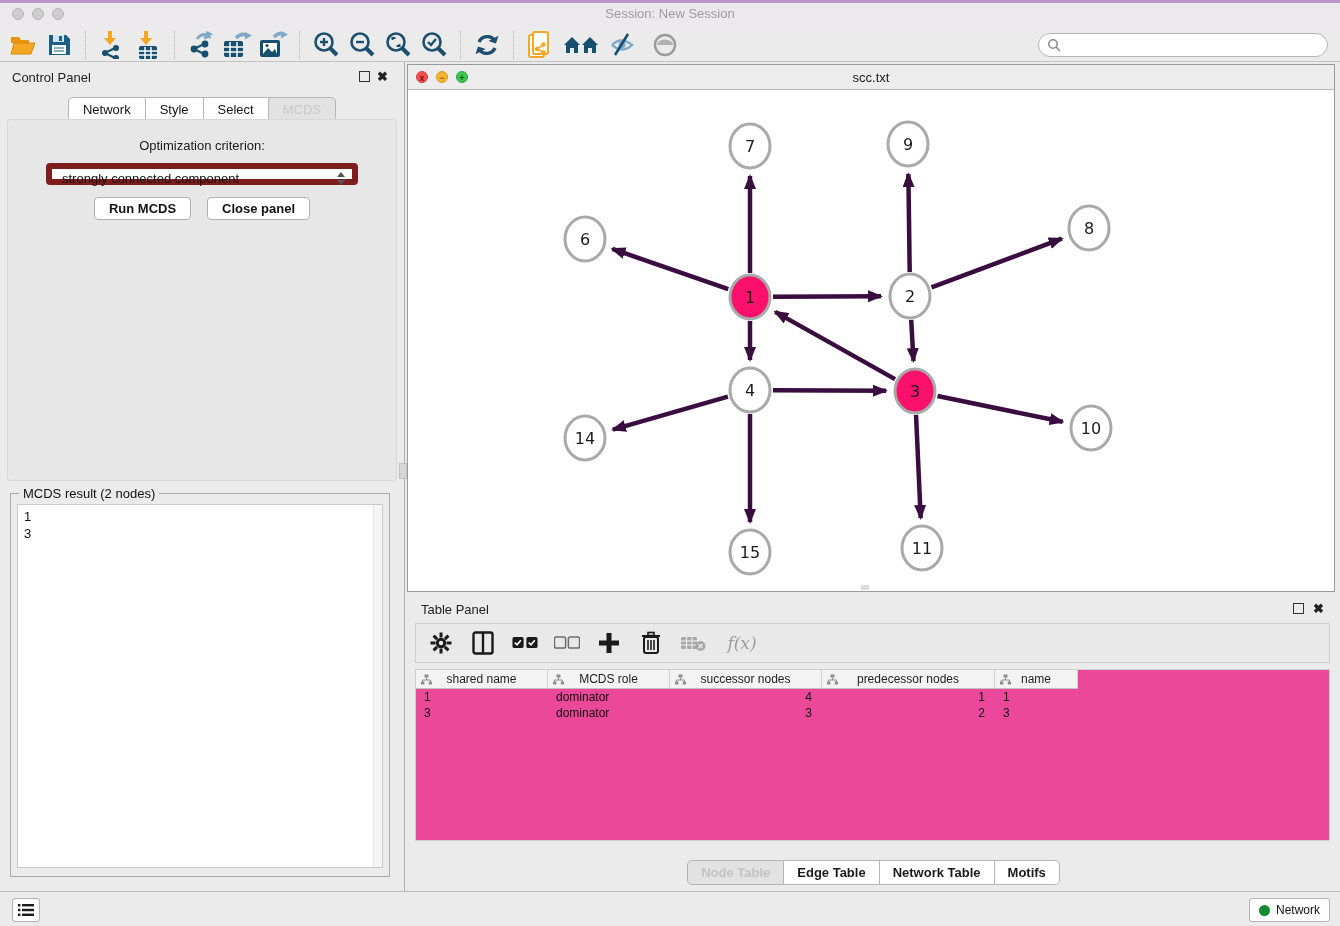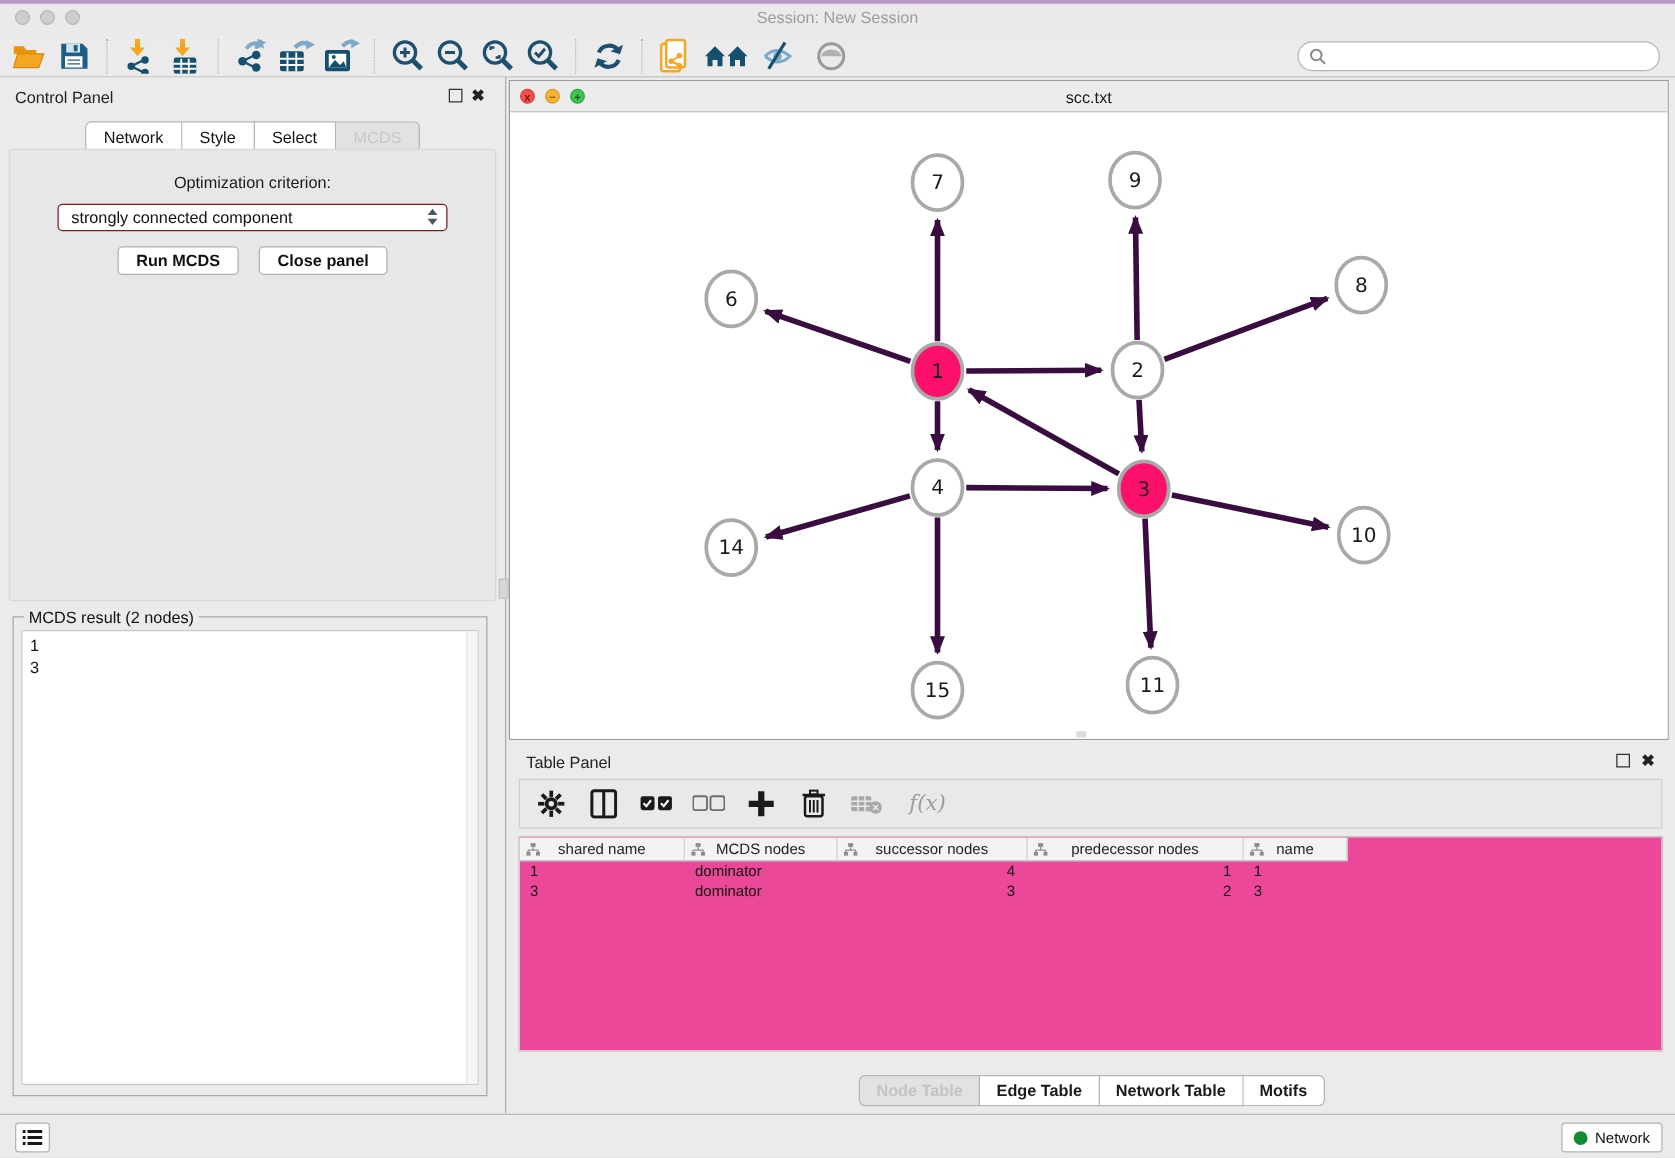--- a/index.html
+++ b/index.html
@@ -40,21 +40,21 @@
   .cp-tab:first-child { border-left:1px solid #b5b5b5; border-radius:5px 0 0 5px; }
   .cp-tab:last-child { border-radius:0 5px 5px 0; }
   .cp-tab.selected { background:#e2e2e2; color:#c8c8c8; }
   .cp-content {
     position:absolute; left:7px; top:57px; width:390px; height:362px;
     background:#e7e7e7; border:1px solid #d8d8d8; border-radius:3px;
   }
   .opt-label { margin-top:18px; text-align:center; font-size:13px; color:#1a1a1a; }
   .dropdown {
     position:relative; margin:10px auto 0 auto; width:312px; height:22px;
-    background:#fff; border:1px solid #7f1d1d; border-radius:4px;
+    background:#fff; border:6px solid #7f1d1d; border-radius:4px;
     font-size:13px; color:#111; line-height:20px; padding-left:10px;
   }
   .dd-stepper { position:absolute; right:6px; top:3px; width:9px; height:16px; }
   .dd-up { width:0; height:0; border-left:4.5px solid transparent; border-right:4.5px solid transparent; border-bottom:5px solid #555; margin-bottom:3px; }
   .dd-down { width:0; height:0; border-left:4.5px solid transparent; border-right:4.5px solid transparent; border-top:5px solid #555; }
   .btn-row { display:flex; justify-content:center; gap:16px; margin-top:12px; }
   .push-btn {
     background:#fff; border:1px solid #b0b0b0; border-radius:4px;
     font-size:13px; color:#111; padding:3px 14px; font-family:"Liberation Sans",sans-serif;font-weight:bold;
   }
@@ -515,21 +515,21 @@
               <rect x="7.8" y="7.5" width="3.4" height="3" fill="#8d8d8d"></rect>
             </svg><span>shared name</span></div>
           <div class="gt-hcell" style="width: 122px;"><svg class="gt-hicon" width="11" height="11" viewBox="0 0 11 11">
               <rect x="3.5" y="0.5" width="4" height="3" fill="#8d8d8d"></rect>
               <line x1="5.5" y1="3.5" x2="5.5" y2="6" stroke="#8d8d8d"></line>
               <line x1="1.5" y1="6" x2="9.5" y2="6" stroke="#8d8d8d"></line>
               <line x1="1.5" y1="6" x2="1.5" y2="7.5" stroke="#8d8d8d"></line>
               <line x1="9.5" y1="6" x2="9.5" y2="7.5" stroke="#8d8d8d"></line>
               <rect x="0" y="7.5" width="3.4" height="3" fill="#8d8d8d"></rect>
               <rect x="7.8" y="7.5" width="3.4" height="3" fill="#8d8d8d"></rect>
-            </svg><span>MCDS nodes</span></div>
+            </svg><span>MCDS role</span></div>
           <div class="gt-hcell" style="width: 152px;"><svg class="gt-hicon" width="11" height="11" viewBox="0 0 11 11">
               <rect x="3.5" y="0.5" width="4" height="3" fill="#8d8d8d"></rect>
               <line x1="5.5" y1="3.5" x2="5.5" y2="6" stroke="#8d8d8d"></line>
               <line x1="1.5" y1="6" x2="9.5" y2="6" stroke="#8d8d8d"></line>
               <line x1="1.5" y1="6" x2="1.5" y2="7.5" stroke="#8d8d8d"></line>
               <line x1="9.5" y1="6" x2="9.5" y2="7.5" stroke="#8d8d8d"></line>
               <rect x="0" y="7.5" width="3.4" height="3" fill="#8d8d8d"></rect>
               <rect x="7.8" y="7.5" width="3.4" height="3" fill="#8d8d8d"></rect>
             </svg><span>successor nodes</span></div>
           <div class="gt-hcell" style="width: 173px;"><svg class="gt-hicon" width="11" height="11" viewBox="0 0 11 11">

